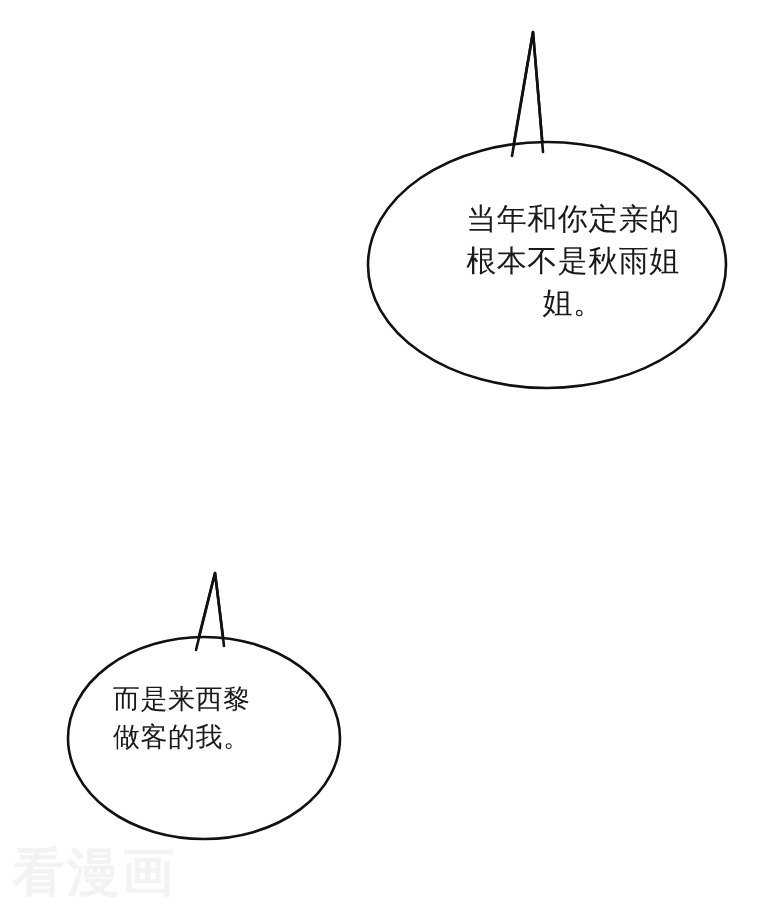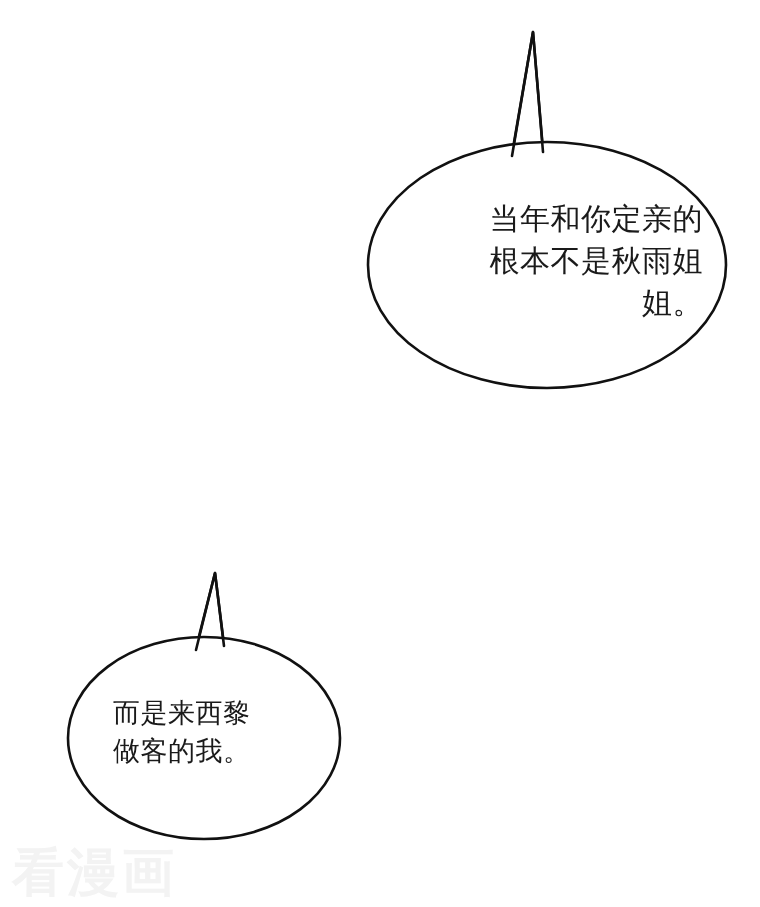--- a/index.html
+++ b/index.html
@@ -36,25 +36,25 @@
     letter-spacing: 0.5px;
     z-index: 3;
     -webkit-font-smoothing: antialiased;
   }
   #bubble-1-text {
     left: 443px;
     top: 198px;
     width: 260px;
     font-size: 30px;
     line-height: 42px;
-    text-align: right;
+    text-align: center;
   }
   #bubble-2-text {
     left: 113px;
-    top: 694px;
+    top: 680px;
     width: 220px;
     font-size: 27px;
     line-height: 38px;
     text-align: left;
   }
   #watermark {
     position: absolute;
     left: 12px;
     top: 844px;
     margin: 0;

